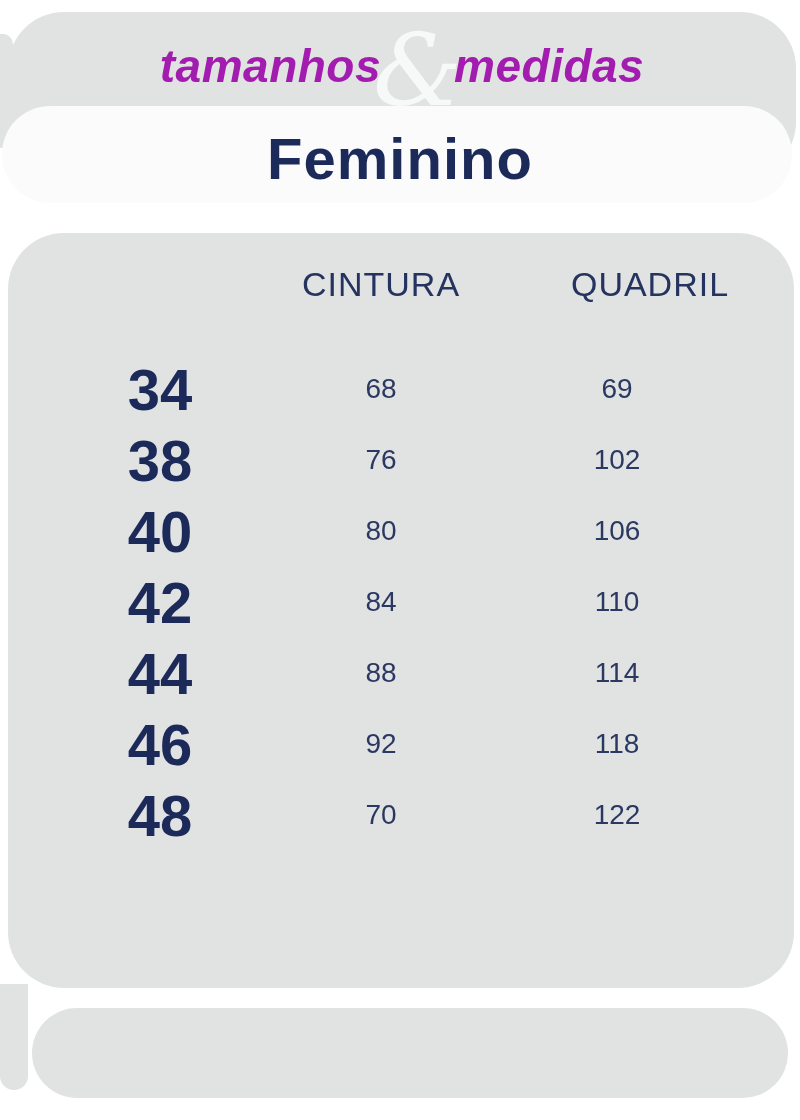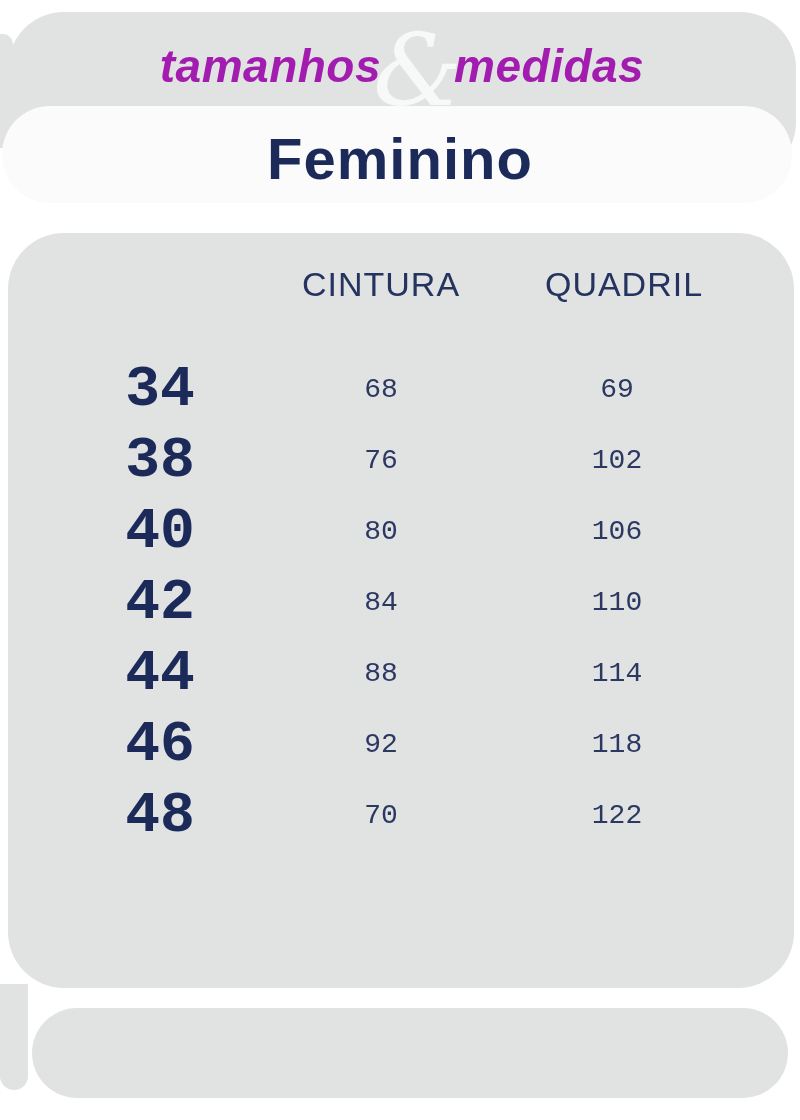--- a/index.html
+++ b/index.html
@@ -90,30 +90,29 @@
   .th {
     position: absolute;
     transform: translateX(-50%);
     font-size: 34px;
     font-weight: 400;
     letter-spacing: 1px;
     color: #24335f;
     white-space: nowrap;
   }
   .th-cintura { left: 373px; }
-  .th-quadril { left: 616px; }
+  .th-quadril { left: 642px; }
 
   .rows { position: absolute; top: 120px; left: 0; right: 0; }
   .trow { position: relative; height: 71px; }
   .cell {
     position: absolute;
     top: 50%;
     transform: translate(-50%, -50%);
     white-space: nowrap;
-    font-family: Liberation Mono, monospace;
   }
   .cell-size {
     left: 152px;
     font-size: 58px;
     font-weight: 700;
     color: #1c2a5a;
   }
   .cell-cintura, .cell-quadril {
     font-size: 28px;
     font-weight: 400;

